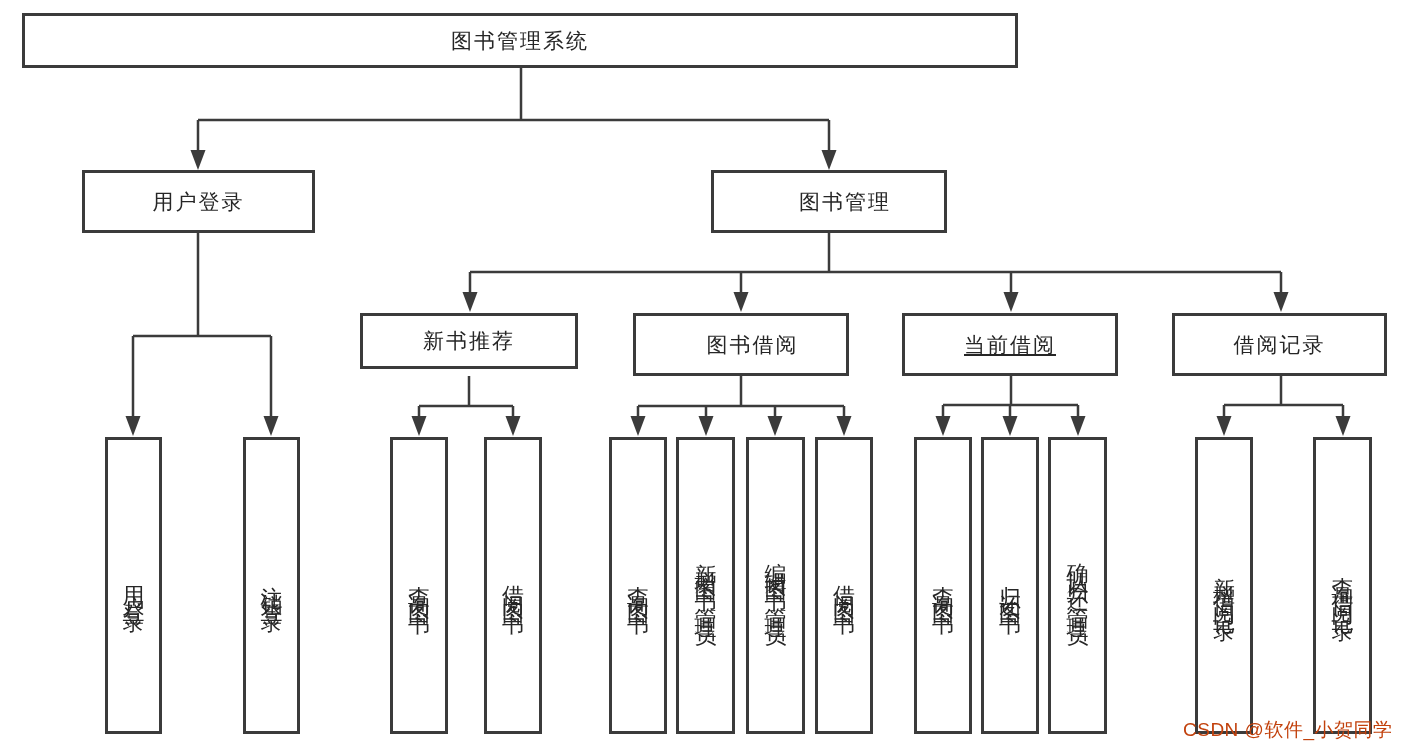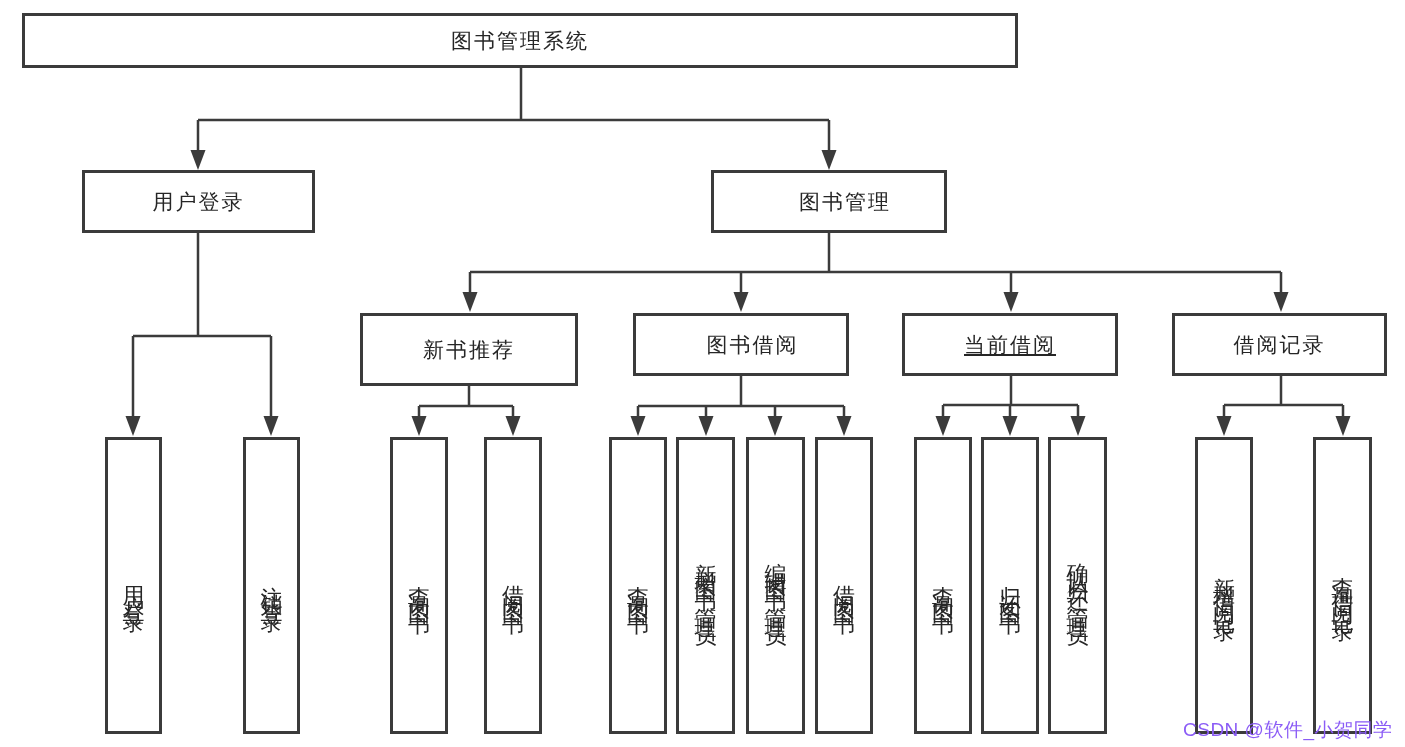--- a/index.html
+++ b/index.html
@@ -36,21 +36,21 @@
     writing-mode: vertical-rl;
     text-orientation: mixed;
     font-size: 22px;
     letter-spacing: 9px;
     line-height: 1;
   }
   
   #n-root   { left: 22px;   top: 13px;  width: 996px; height: 55px; }
   #n-login  { left: 82px;   top: 170px; width: 233px; height: 63px; }
   #n-mgmt   { left: 711px;  top: 170px; width: 236px; height: 63px; padding-left: 32px; }
-  #n-newrec { left: 360px;  top: 313px; width: 218px; height: 73px; }
+  #n-newrec { left: 360px;  top: 313px; width: 218px; height: 56px; }
   #n-borrow { left: 633px;  top: 313px; width: 216px; height: 63px; padding-left: 23px; }
   #n-currnt { left: 902px;  top: 313px; width: 216px; height: 63px; text-decoration: underline; }
   #n-record { left: 1172px; top: 313px; width: 215px; height: 63px; }
   #l-a1 { left: 105px;  top: 437px; width: 57px; height: 297px; }
   #l-a2 { left: 243px;  top: 437px; width: 57px; height: 297px; }
   #l-b1 { left: 390px;  top: 437px; width: 58px; height: 297px; }
   #l-b2 { left: 484px;  top: 437px; width: 58px; height: 297px; }
   #l-c1 { left: 609px;  top: 437px; width: 58px; height: 297px; }
   #l-c2 { left: 676px;  top: 437px; width: 59px; height: 297px; }
   #l-c3 { left: 746px;  top: 437px; width: 59px; height: 297px; }
@@ -59,21 +59,21 @@
   #l-d2 { left: 981px;  top: 437px; width: 58px; height: 297px; }
   #l-d3 { left: 1048px; top: 437px; width: 59px; height: 297px; }
   #l-e1 { left: 1195px; top: 437px; width: 58px; height: 297px; }
   #l-e2 { left: 1313px; top: 437px; width: 59px; height: 297px; }
   #watermark {
     position: absolute;
     left: 1183px;
     top: 717px;
     font-size: 19px;
     letter-spacing: 0.5px;
-    color: #8b5cf6;
+    color: #c2410c;
     white-space: nowrap;
     z-index: 5;
   }
 </style>
 </head>
 <body>
 
 <div id="stage">
 
   <svg id="wires" viewBox="0 0 1405 747" xmlns="http://www.w3.org/2000/svg">

